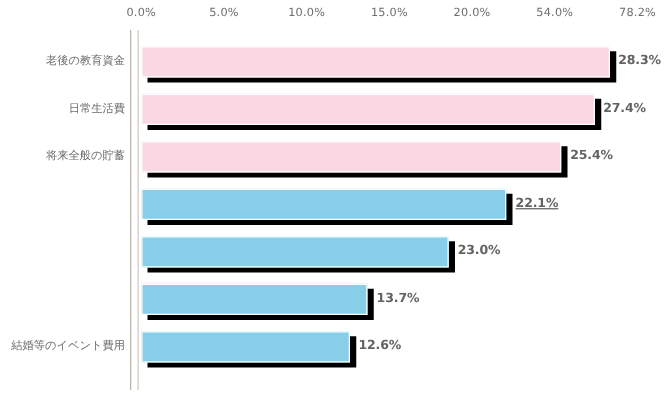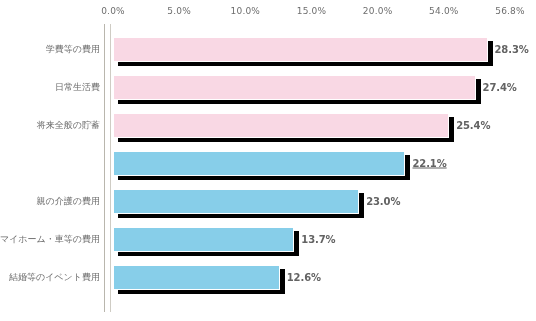--- a/index.html
+++ b/index.html
@@ -115,30 +115,30 @@
 
 <div id="chart-root">
 
   <div class="xticks">
       <div class="xtick" style="left: 113px;">0.0%</div>
       <div class="xtick" style="left: 179.167px;">5.0%</div>
       <div class="xtick" style="left: 245.333px;">10.0%</div>
       <div class="xtick" style="left: 311.5px;">15.0%</div>
       <div class="xtick" style="left: 377.667px;">20.0%</div>
       <div class="xtick" style="left: 443.833px;">54.0%</div>
-      <div class="xtick" style="left: 510px;">56.8%</div>
+      <div class="xtick" style="left: 510px;">78.2%</div>
     </div>
 
   <div class="axis-line"></div>
   <div class="axis-line-2"></div>
 
   <div id="rows">
       <div class="row" style="top: 30px;">
         <div class="cat-label-wrap">
-          <div class="cat-label-inner">学費等の費用</div>
+          <div class="cat-label-inner">老後の教育資金</div>
         </div>
         <div class="bar-shadow" style="width: 374.503px;"></div>
         <div class="bar pink" style="width: 374.503px; background: rgb(249, 216, 228);"></div>
         <div class="bar-value" style="left: 494.503px; top: 19px;">28.3%</div>
       </div>
       <div class="row" style="top: 68px;">
         <div class="cat-label-wrap">
           <div class="cat-label-inner">日常生活費</div>
         </div>
         <div class="bar-shadow" style="width: 362.593px;"></div>
@@ -152,31 +152,25 @@
         <div class="bar-shadow" style="width: 336.127px;"></div>
         <div class="bar pink" style="width: 336.127px; background: rgb(249, 216, 228);"></div>
         <div class="bar-value" style="left: 456.127px; top: 19px;">25.4%</div>
       </div>
       <div class="row" style="top: 144px;">
         <div class="bar-shadow" style="width: 292.457px;"></div>
         <div class="bar blue" style="width: 292.457px; background: rgb(135, 206, 233);"></div>
         <div class="bar-value" style="left: 412.457px; top: 19px; text-decoration: underline;">22.1%</div>
       </div>
       <div class="row" style="top: 182px;">
-        <div class="cat-label-wrap">
-          <div class="cat-label-inner">親の介護の費用</div>
-        </div>
         <div class="bar-shadow" style="width: 246.14px;"></div>
         <div class="bar blue" style="width: 246.14px; background: rgb(135, 206, 233);"></div>
         <div class="bar-value" style="left: 366.14px; top: 19px;">23.0%</div>
       </div>
       <div class="row" style="top: 220px;">
-        <div class="cat-label-wrap">
-          <div class="cat-label-inner">マイホーム・車等の費用</div>
-        </div>
         <div class="bar-shadow" style="width: 181.297px;"></div>
         <div class="bar blue" style="width: 181.297px; background: rgb(135, 206, 233);"></div>
         <div class="bar-value" style="left: 301.297px; top: 19px;">13.7%</div>
       </div>
       <div class="row" style="top: 258px;">
         <div class="cat-label-wrap">
           <div class="cat-label-inner">結婚等のイベント費用</div>
         </div>
         <div class="bar-shadow" style="width: 166.74px;"></div>
         <div class="bar blue" style="width: 166.74px; background: rgb(135, 206, 233);"></div>

